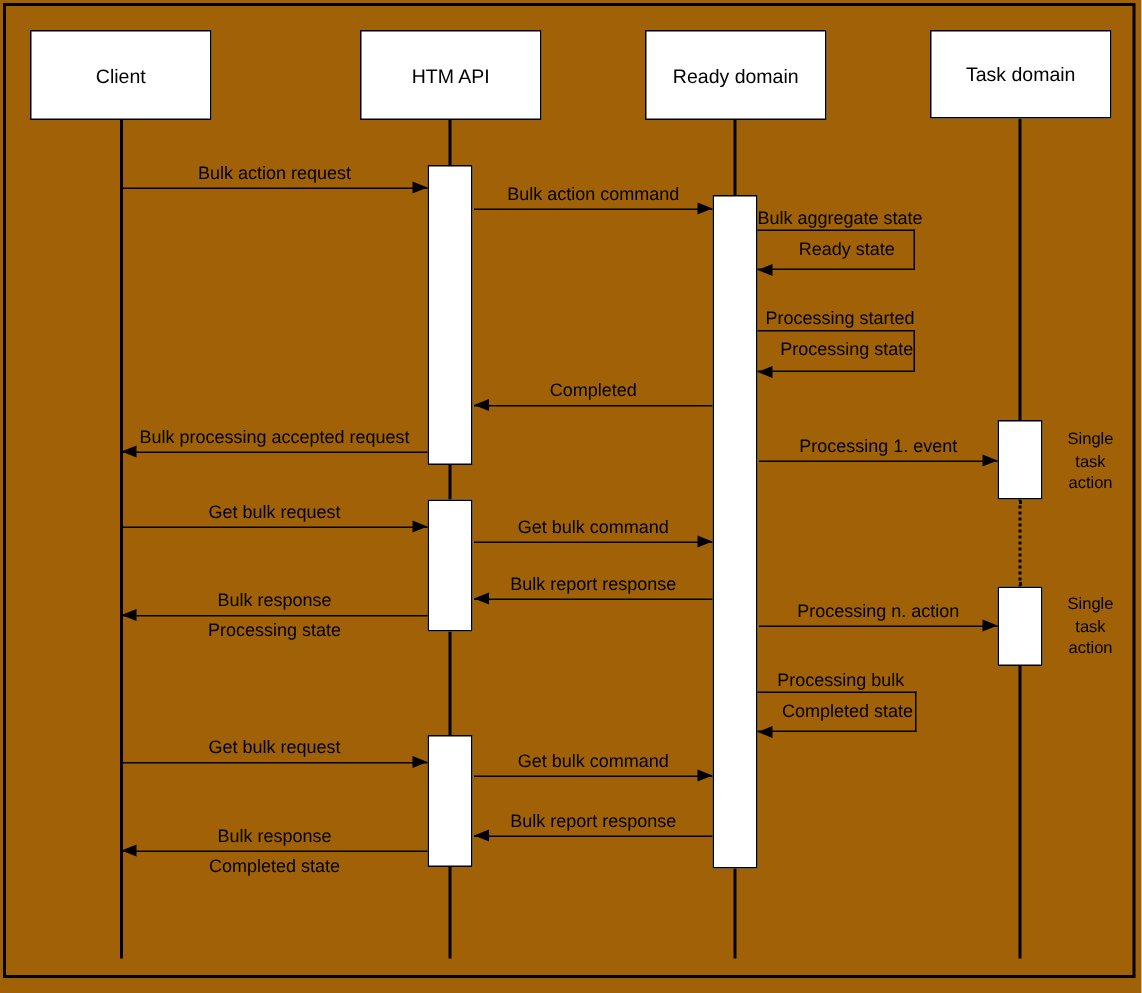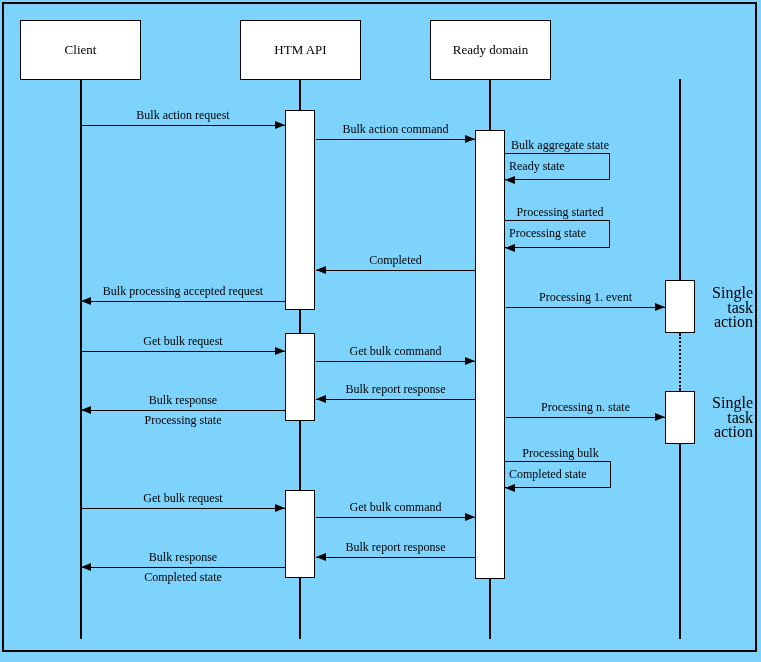--- a/index.html
+++ b/index.html
@@ -1,18 +1,18 @@
 <!DOCTYPE html>
 <html><head>
 <meta charset="utf-8">
 <style>
   html,body{margin:0;padding:0;background:#fff;}
   .canvas{
-    position:relative;width:761px;height:662px;background:#7dd3fc;
-    font-family:Liberation Serif, serif;color:#000;overflow:hidden;
+    position:relative;width:761px;height:662px;background:#a16207;
+    font-family:Liberation Sans, sans-serif;color:#000;overflow:hidden;
   }
   .frame{
     position:absolute;left:2px;top:2px;width:755px;height:650px;
     border:2px solid #000;box-sizing:border-box;
   }
   .actor{
     position:absolute;width:121px;height:60px;background:#fff;
     border:1.5px solid #000;box-sizing:border-box;
     display:flex;align-items:center;justify-content:center;
     font-size:13px;white-space:nowrap;
@@ -37,27 +37,27 @@
   .arrow-left{left:0;top:-4.5px;border-right:10px solid #000;}
   .loop{
     position:absolute;box-sizing:border-box;
     border:1px solid #000;border-left:none;background:transparent;
   }
   .loop-call-label{
     position:absolute;left:-2px;right:-8px;bottom:100%;margin-bottom:2px;
     text-align:center;font-size:12px;white-space:nowrap;line-height:13px;
   }
   .loop-return-label{
-    position:absolute;left:4px;right:0;top:50%;transform:translateY(-54%);
-    text-align:left;font-size:12px;white-space:nowrap;line-height:13px;
+    position:absolute;left:15px;right:0;top:50%;transform:translateY(-54%);
+    text-align:center;font-size:12px;white-space:nowrap;line-height:13px;
   }
   .loop .arrow-left{top:auto;bottom:-5px;}
   .note{
-    position:absolute;width:52px;font-size:16px;line-height:14.5px;
-    text-align:right;
+    position:absolute;width:52px;font-size:11px;line-height:14.5px;
+    text-align:center;
   }
 </style>
 </head>
 <body>
 
 <div class="canvas">
   <div class="frame"></div>
 
   <div class="lifeline" style="left:80px;top:80px;height:559px"></div>
   <div class="lifeline" style="left:299px;top:80px;height:559px"></div>
@@ -67,20 +67,23 @@
   <div class="lifeline" style="left:679px;top:390px;height:249px"></div>
 
   <div class="actor" style="left:20px;top:20px">
     <span>Client</span>
   </div>
   <div class="actor" style="left:240px;top:20px">
     <span>HTM API</span>
   </div>
   <div class="actor" style="left:430px;top:20px">
     <span>Ready domain</span>
+  </div>
+  <div class="actor" style="left:620px;top:20px;height:59px">
+    <span>Task domain</span>
   </div>
 
   <div class="activation" style="left:285px;top:110px;height:200px"></div>
   <div class="activation" style="left:285px;top:333px;height:88px"></div>
   <div class="activation" style="left:285px;top:490px;height:88px"></div>
   <div class="activation" style="left:475px;top:130px;height:449px"></div>
   <div class="activation" style="left:665px;top:280px;height:53px"></div>
   <div class="activation" style="left:665px;top:391px;height:53px"></div>
 
   <div class="msg" style="left:81px;top:125px;width:204px">
@@ -146,21 +149,21 @@
   </div>
 
   <div class="msg" style="left:81px;top:410px;width:204px">
     <div class="msg-label above">Bulk response</div>
     <div class="msg-label below">Processing state</div>
     <div class="msg-line"></div>
     <div class="arrow arrow-left"></div>
   </div>
 
   <div class="msg" style="left:506px;top:417px;width:159px">
-    <div class="msg-label above">Processing n. state</div>
+    <div class="msg-label above">Processing n. action</div>
     <div class="msg-line"></div>
     <div class="arrow arrow-right"></div>
   </div>
 
   <div class="note" style="left:701px;top:396px">Single task action</div>
 
   <div class="loop" style="left:505px;top:461px;width:106px;height:27px">
     <div class="loop-call-label">Processing bulk</div>
     <div class="loop-return-label">Completed state</div>
     <div class="arrow arrow-left"></div>

